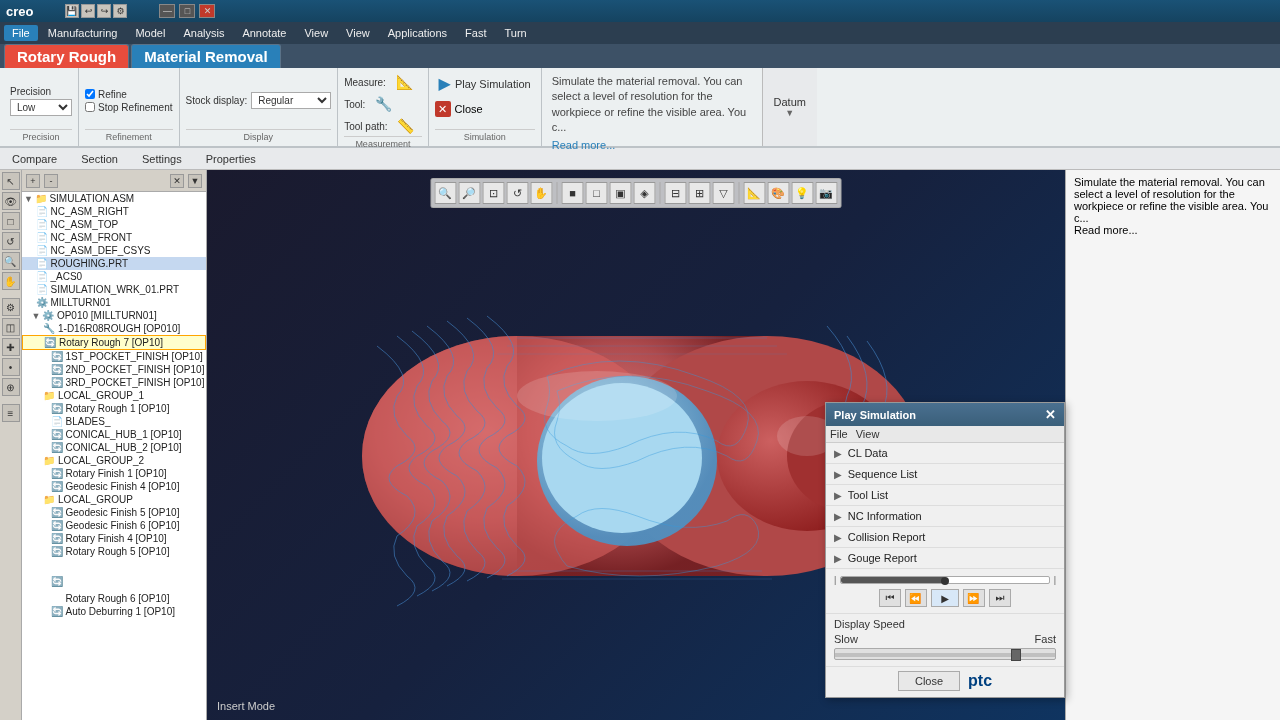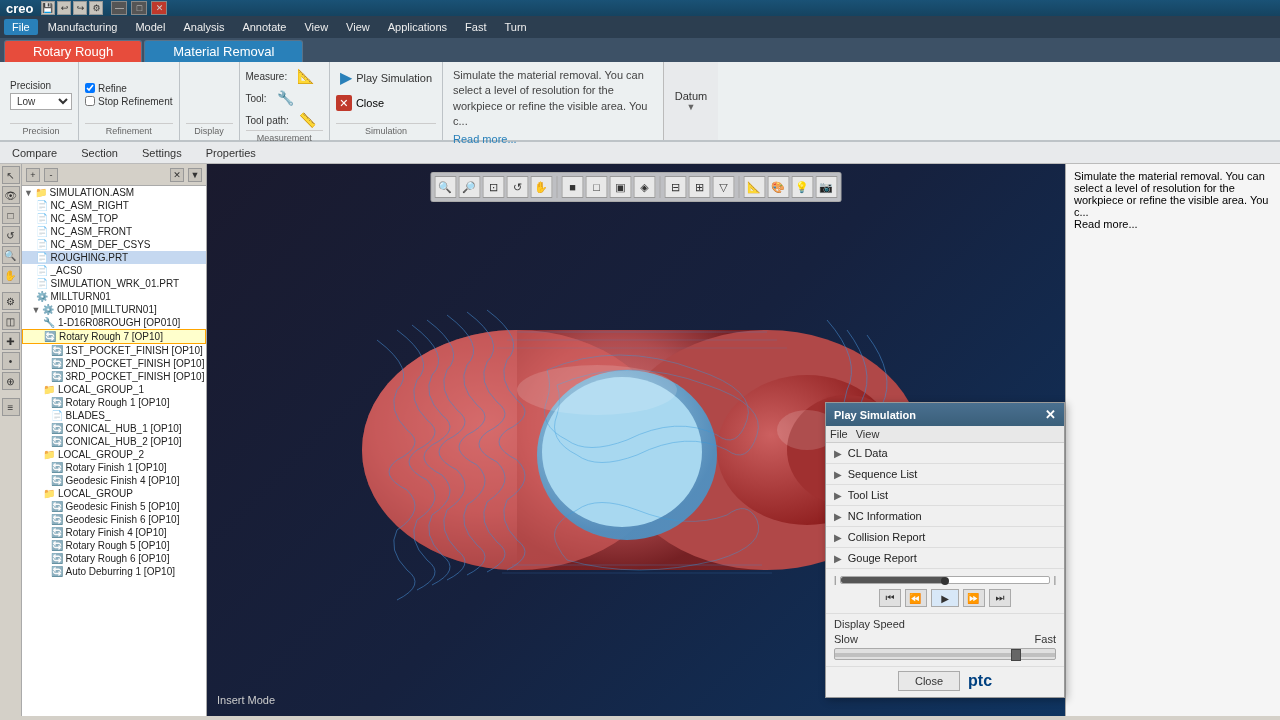--- a/index.html
+++ b/index.html
@@ -1,26 +1,27 @@
 <!DOCTYPE html>
 <html><head>
   <meta charset="utf-8">
   <style>
     * { box-sizing: border-box; margin: 0; padding: 0; }
     body { font-family: 'Segoe UI', Arial, sans-serif; font-size: 11px; background: #d4d0c8; overflow: hidden; width: 1280px; height: 720px; }
 
     
     #titlebar {
-      height: 16px;
+      height: 22px;
       background: linear-gradient(to bottom, #1a5276, #154360);
       display: flex;
       align-items: center;
       padding: 0 6px;
       color: #ccc;
       font-size: 11px;
+      gap: 24px;
     }
     #titlebar .title { flex: 1; text-align: center; color: #ddd; }
     #titlebar .win-controls { display: flex; gap: 4px; }
     #titlebar .win-btn { width: 16px; height: 14px; background: #555; border: 1px solid #888; display: flex; align-items: center; justify-content: center; font-size: 9px; color: #ccc; cursor: pointer; }
     #titlebar .win-btn.close-btn { background: #c0392b; }
     .creo-logo { color: #fff; font-weight: bold; font-size: 13px; margin-right: 8px; }
 
     
     #menubar {
       height: 22px;
@@ -41,29 +42,30 @@
 
     
     #ribbon-tabs {
       height: 24px;
       background: #3d5166;
       display: flex;
       align-items: flex-end;
       padding: 0 4px;
     }
     .ribbon-tab {
-      padding: 3px 28px;
+      padding: 3px 12px;
       background: #4a6278;
       color: #ddd;
-      font-size: 13px;
+      font-size: 15px;
       cursor: pointer;
       border-radius: 3px 3px 0 0;
       margin-right: 2px;
       border: 1px solid #5a7288;
       border-bottom: none;
+      font-weight: bold;
     }
     .ribbon-tab.highlight {
       background: #e74c3c;
       color: #fff;
     }
     .ribbon-tab.material-removal {
       background: #2980b9;
       color: #fff;
     }
 
@@ -520,20 +522,31 @@
         </label>
         <label class="ribbon-check">
           <input type="checkbox" style=""> Stop Refinement
         </label>
       </div>
     </div>
     <div class="ribbon-group-title">Refinement</div>
   </div>
 
   <div class="ribbon-group">
+    <div class="ribbon-group-content">
+      <div class="ribbon-row">
+        <div class="ribbon-small-row">
+          <span>Stock display:</span>
+          <select class="select-small">
+            <option>Regular</option>
+            <option>Transparent</option>
+          </select>
+        </div>
+      </div>
+    </div>
     <div class="ribbon-group-title">Display</div>
   </div>
 
   <div class="ribbon-group">
     <div class="ribbon-group-content">
       <div class="ribbon-row">
         <div class="ribbon-small-row">
           <span>Measure:</span>
           <div class="ribbon-btn">
               <span class="icon-sym">📐</span>
@@ -784,21 +797,21 @@
           <div class="tree-item">
             <span style="font-size:9px;color:#666;">&nbsp;&nbsp;&nbsp;&nbsp;&nbsp;&nbsp;&nbsp;&nbsp;&nbsp;</span>
             <span style="font-size:9px;color:#666;margin-right:2px;">&nbsp;</span>
             <span style="font-size:10px;margin-right:2px;">🔄</span>
             <span style="font-size:10px;">Rotary Rough 5 [OP10]</span>
           </div>
           <div class="tree-item">
             <span style="font-size:9px;color:#666;">&nbsp;&nbsp;&nbsp;&nbsp;&nbsp;&nbsp;&nbsp;&nbsp;&nbsp;</span>
             <span style="font-size:9px;color:#666;margin-right:2px;">&nbsp;</span>
             <span style="font-size:10px;margin-right:2px;">🔄</span>
-            <span style="font-size:10px;">Rotary Rough 6 [OP10]</span>
+            <span style="font-size:10px;margin-top:34px;">Rotary Rough 6 [OP10]</span>
           </div>
           <div class="tree-item">
             <span style="font-size:9px;color:#666;">&nbsp;&nbsp;&nbsp;&nbsp;&nbsp;&nbsp;&nbsp;&nbsp;&nbsp;</span>
             <span style="font-size:9px;color:#666;margin-right:2px;">&nbsp;</span>
             <span style="font-size:10px;margin-right:2px;">🔄</span>
             <span style="font-size:10px;">Auto Deburring 1 [OP10]</span>
           </div>
         </div>
     </div>
 

